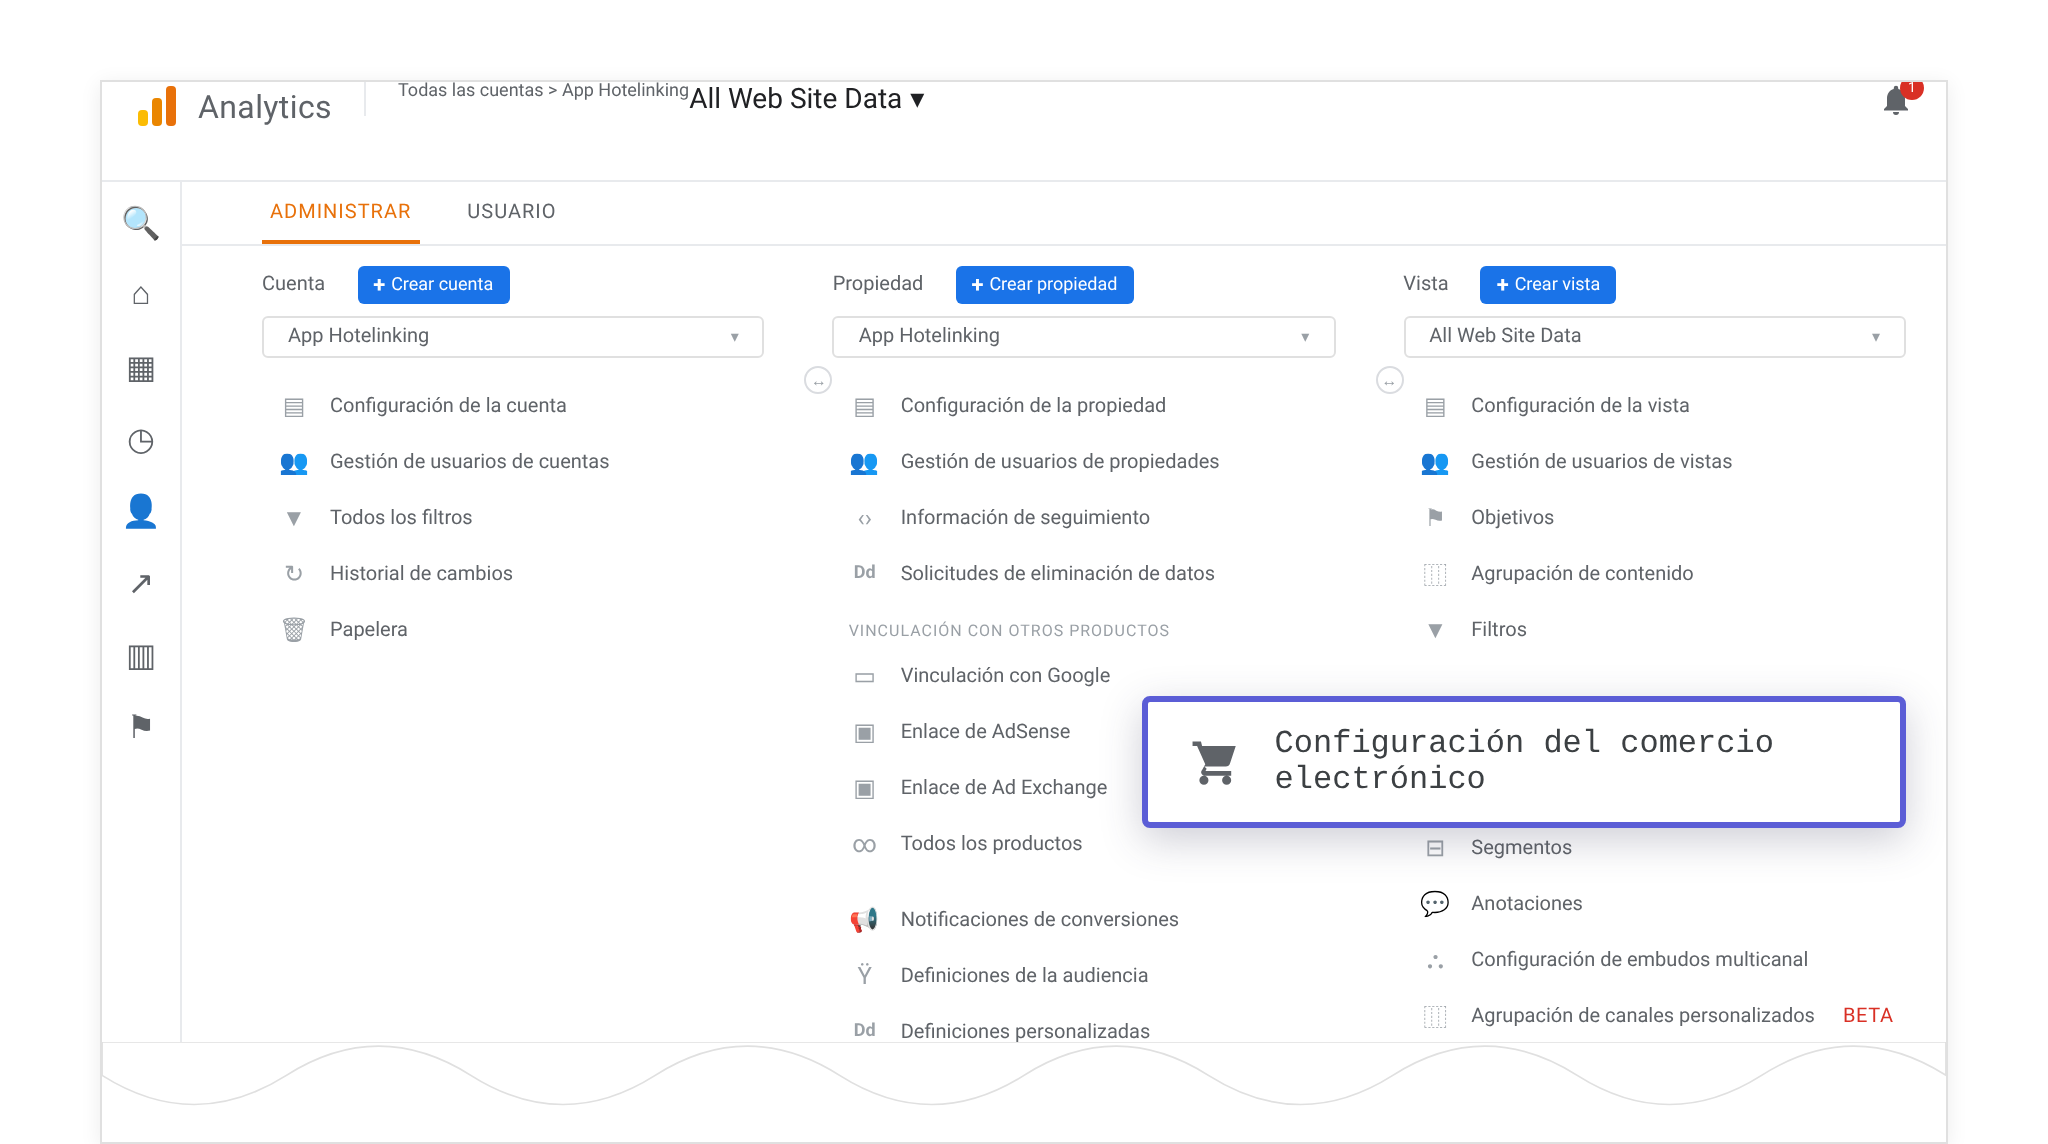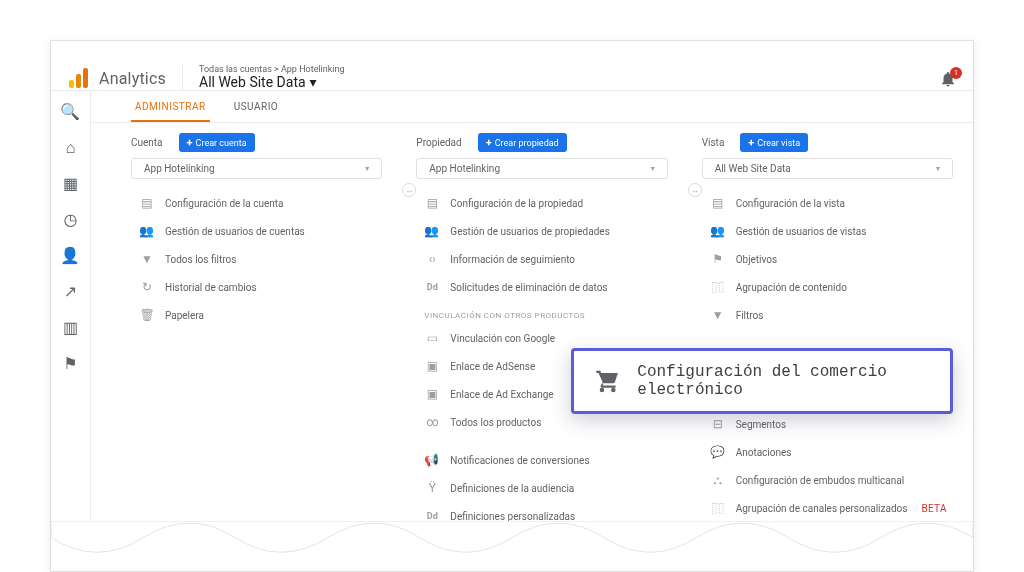--- a/index.html
+++ b/index.html
@@ -1,27 +1,27 @@
 <!DOCTYPE html>
 <html><head>
 <meta charset="utf-8">
 <style>
 * { margin: 0; padding: 0; box-sizing: border-box; font-family: Roboto, Arial, sans-serif; }
 body { background: #fff; }
 .outer-wrap { padding: 40px 50px; }
 .frame { background: #fff; border: 1px solid #e0e0e0; box-shadow: 0 2px 10px rgba(0,0,0,0.08); overflow: hidden; }
 
-.topbar { height: 50px; border-bottom: 1px solid #e8eaed; display: flex; align-items: flex-end; padding: 0 16px; }
+.topbar { height: 50px; border-bottom: 1px solid #e8eaed; display: flex; align-items: flex-start; padding: 0 16px; }
 .logo { display: flex; align-items: center; gap: 8px; }
 .logo-mark { width: 24px; height: 24px; position: relative; }
 .logo-mark .bar1 { position: absolute; left: 2px; bottom: 2px; width: 5px; height: 8px; background: #fbbc04; border-radius: 2px; }
 .logo-mark .bar2 { position: absolute; left: 9px; bottom: 2px; width: 5px; height: 14px; background: #ea8600; border-radius: 2px; }
 .logo-mark .bar3 { position: absolute; left: 16px; bottom: 2px; width: 5px; height: 20px; background: #e8710a; border-radius: 2px; }
 .logo-text { font-size: 16px; color: #5f6368; letter-spacing: 0.2px; }
-.breadcrumb-wrap { margin-left: 16px; border-left: 1px solid #e8eaed; padding-left: 16px; display: flex; flex-direction: column; }
+.breadcrumb-wrap { margin-left: 16px; border-left: 1px solid #e8eaed; padding-left: 16px; display: flex; flex-direction: row; }
 .breadcrumb { font-size: 9px; color: #5f6368; }
 .current-view { font-size: 14px; color: #202124; display: flex; align-items: center; gap: 4px; }
 .spacer { flex: 1; }
 .bell { width: 18px; height: 20px; position: relative; color: #5f6368; }
 .badge { position: absolute; top: -3px; right: -5px; width: 12px; height: 12px; border-radius: 50%; background: #d93025; color: #fff; font-size: 7px; display: flex; align-items: center; justify-content: center; }
 
 .body-wrap { display: flex; height: 430px; position: relative; }
 .leftnav { width: 40px; border-right: 1px solid #e8eaed; display: flex; flex-direction: column; align-items: center; padding-top: 8px; gap: 12px; }
 .nav-icon { width: 24px; height: 24px; display: flex; align-items: center; justify-content: center; color: #5f6368; font-size: 16px; cursor: pointer; }
 

